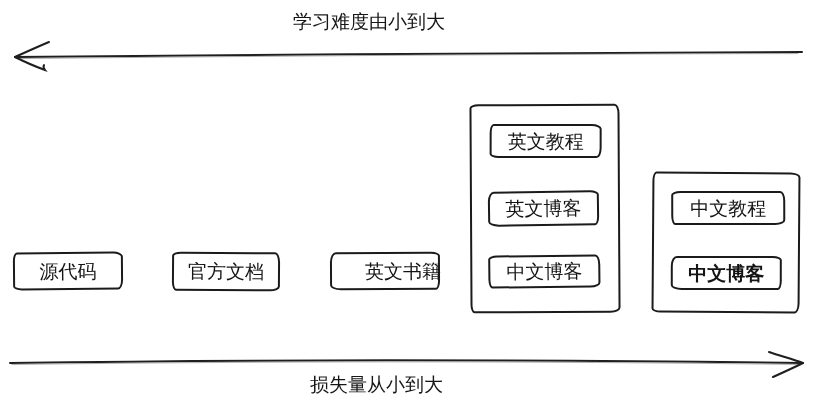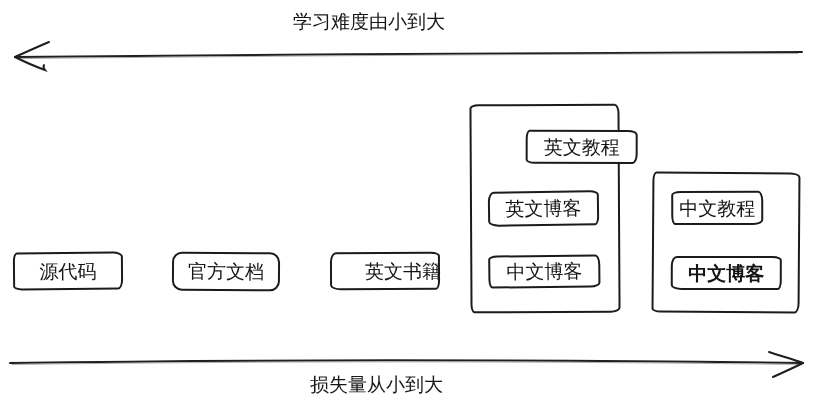--- a/index.html
+++ b/index.html
@@ -79,42 +79,42 @@
       <path d="M12 364.5 C 280 361, 520 361, 800 364.5" stroke="#9a9a9a" stroke-width="0.8"></path>
       <path d="M769 352 C 781 356, 793 359.5, 803 363"></path>
       <path d="M803 363 C 793 368, 783 372.5, 773 377"></path>
     </g>
   </svg>
 
   <div class="sketch-box r1 tilt-a" style="left: 13px; top: 252px; width: 110px; height: 38px; align-items: center;">
     <span>源代码</span>
   </div>
 
-  <div class="sketch-box r2 tilt-b" style="left: 172px; top: 252px; width: 108px; height: 39px; border-radius: 10px;">
+  <div class="sketch-box r2 tilt-b" style="left: 172px; top: 252px; width: 108px; height: 39px;">
     <span>官方文档</span>
   </div>
 
   <div class="sketch-box r3 tilt-c" style="left: 330px; top: 252px; width: 110px; height: 38px; padding-left: 36px;">
     <span>英文书籍</span>
   </div>
 
   <div class="group-box r2 tilt-c" style="left: 470px; top: 104px; width: 150px; height: 209px;">
-    <div class="sketch-box r1 tilt-b" style="left: 18px; top: 24px; width: 112px; height: 34px; margin-left: 36px;">
+    <div class="sketch-box r1 tilt-b" style="left: 18px; top: 18px; width: 112px; height: 34px;">
       <span>英文教程</span>
     </div>
     <div class="sketch-box r3 tilt-a" style="left: 16px; top: 85px; width: 111px; height: 35px;">
       <span>英文博客</span>
     </div>
     <div class="sketch-box r2 tilt-c" style="left: 16px; top: 149px; width: 112px; height: 33px;">
       <span>中文博客</span>
     </div>
   </div>
 
   <div class="group-box r1 tilt-b" style="left: 652px; top: 172px; width: 148px; height: 141px;">
-    <div class="sketch-box r2 tilt-a" style="left: 17px; top: 17px; width: 92px; height: 34px;">
+    <div class="sketch-box r2 tilt-a" style="left: 17px; top: 17px; width: 114px; height: 34px;">
       <span>中文教程</span>
     </div>
     <div class="sketch-box r3 tilt-c" style="left: 17px; top: 82px; width: 111px; height: 34px; font-weight: bold;">
       <span>中文博客</span>
     </div>
   </div>
 
 </div>
 
 </body></html>

